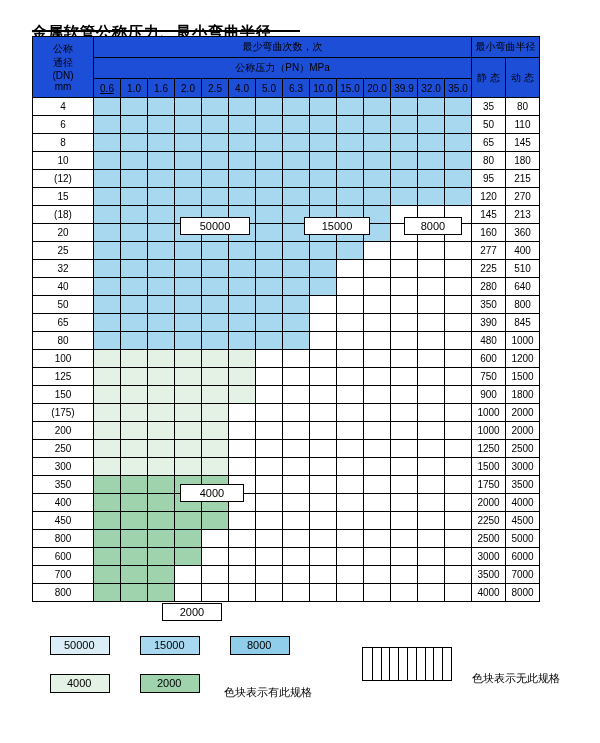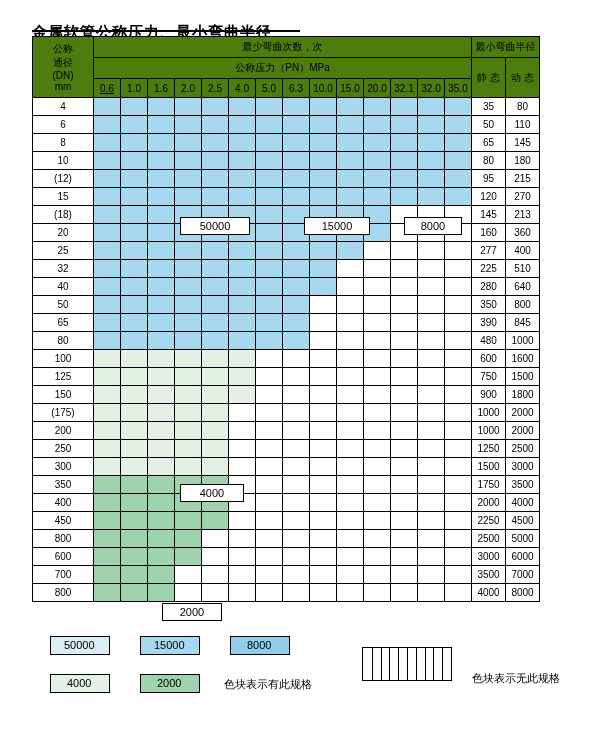--- a/index.html
+++ b/index.html
@@ -24,21 +24,21 @@
   
   .tbl-wrap{position:absolute;left:32px;top:36px;}
   table.grid{border-collapse:collapse;table-layout:fixed;}
   table.grid td,table.grid th{
     border:1px solid #000;
     font-size:10px;
     text-align:center;
     padding:0;
     font-weight:normal;
   }
-  .hdr{background:#4d7c0f;}
+  .hdr{background:#1d4ed8;}
   .hdr-cn{font-family:"Liberation Sans","DejaVu Sans",sans-serif;font-size:11px;}
   .dn-head{width:60px;}
   .pn-col{width:26px;}
   .r-col{width:33px;}
 
   td.dn{height:17px;background:#ffffff;font-size:11px;}
   td.rad{height:17px;background:#ffffff;font-size:11px;}
   td.cell{height:17px;}
 
   .c-blue{background:#a8d8ef;}
@@ -103,21 +103,21 @@
             <th class="hdr pn-col" style="height: 18px;">1.0</th>
             <th class="hdr pn-col" style="height: 18px;">1.6</th>
             <th class="hdr pn-col" style="height: 18px;">2.0</th>
             <th class="hdr pn-col" style="height: 18px;">2.5</th>
             <th class="hdr pn-col" style="height: 18px;">4.0</th>
             <th class="hdr pn-col" style="height: 18px;">5.0</th>
             <th class="hdr pn-col" style="height: 18px;">6.3</th>
             <th class="hdr pn-col" style="height: 18px; margin-left: 12px;">10.0</th>
             <th class="hdr pn-col" style="height: 18px;">15.0</th>
             <th class="hdr pn-col" style="height: 18px;">20.0</th>
-            <th class="hdr pn-col" style="height: 18px;">32.1</th>
+            <th class="hdr pn-col" style="height: 18px;">39.9</th>
             <th class="hdr pn-col" style="height: 18px;">32.0</th>
             <th class="hdr pn-col" style="height: 18px;">35.0</th>
           </tr>
       </thead>
       <tbody id="tbody">
           <tr>
             <td class="dn">4</td>
             <td class="cell pn-col c-blue"></td>
             <td class="cell pn-col c-blue"></td>
             <td class="cell pn-col c-blue"></td>
@@ -392,21 +392,21 @@
             <td class="cell pn-col c-green"></td>
             <td class="cell pn-col c-empty"></td>
             <td class="cell pn-col c-empty"></td>
             <td class="cell pn-col c-empty"></td>
             <td class="cell pn-col c-empty"></td>
             <td class="cell pn-col c-empty"></td>
             <td class="cell pn-col c-empty"></td>
             <td class="cell pn-col c-empty"></td>
             <td class="cell pn-col c-empty"></td>
             <td class="rad r-col">600</td>
-            <td class="rad r-col">1600</td>
+            <td class="rad r-col">1200</td>
           </tr>
           <tr>
             <td class="dn">125</td>
             <td class="cell pn-col c-green"></td>
             <td class="cell pn-col c-green"></td>
             <td class="cell pn-col c-green"></td>
             <td class="cell pn-col c-green"></td>
             <td class="cell pn-col c-green"></td>
             <td class="cell pn-col c-green"></td>
             <td class="cell pn-col c-empty"></td>
@@ -669,21 +669,21 @@
 
     <div class="swatch" style="left:198px;top:3px;background:#8fcdea;"></div>
     <div class="lg-note" style="left:215px;top:6px;">8000</div>
 
     <div class="swatch" style="left:18px;top:41px;background:#e3f2e4;"></div>
     <div class="lg-note" style="left:35px;top:44px;">4000</div>
 
     <div class="swatch" style="left:108px;top:41px;background:#9ed3ae;"></div>
     <div class="lg-note" style="left:125px;top:44px;">2000</div>
 
-    <div class="lg-note" style="left:192px;top:44px;">色块表示有此规格</div>
+    <div class="lg-note" style="left:192px;top:52px;">色块表示有此规格</div>
 
     <div class="empty-legend" id="empty-legend" style="left:330px;top:14px;">
         <i style="left: 8.8px;"></i>
         <i style="left: 17.6px;"></i>
         <i style="left: 26.4px;"></i>
         <i style="left: 35.2px;"></i>
         <i style="left: 44px;"></i>
         <i style="left: 52.8px;"></i>
         <i style="left: 61.6px;"></i>
         <i style="left: 70.4px;"></i>

